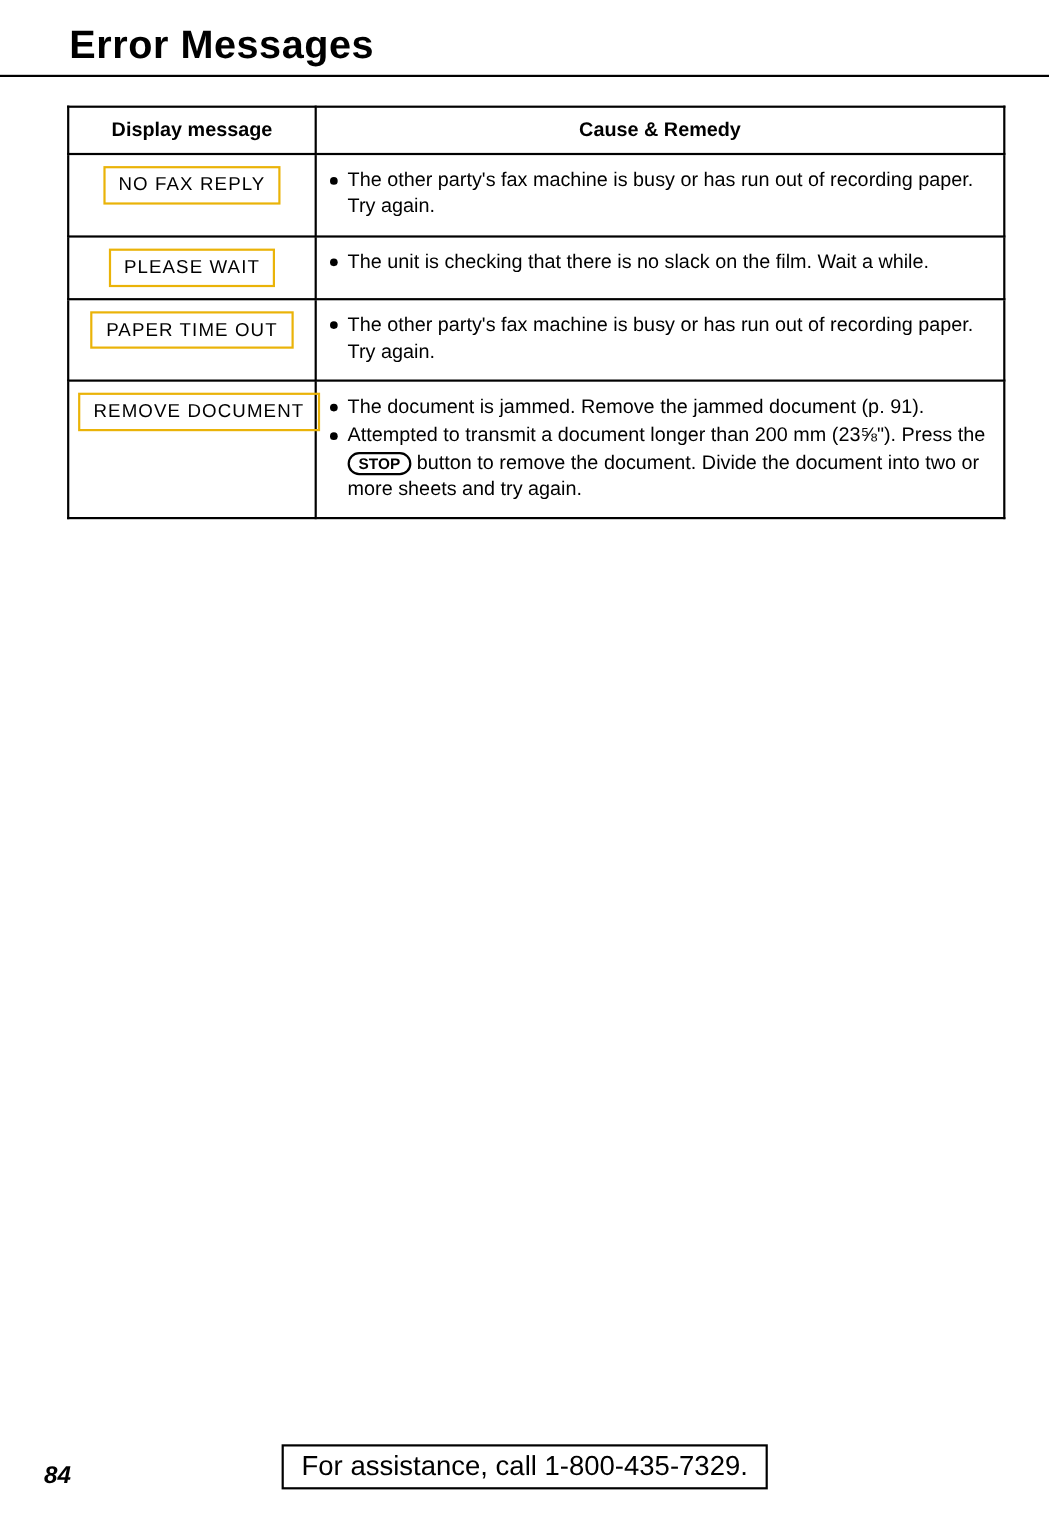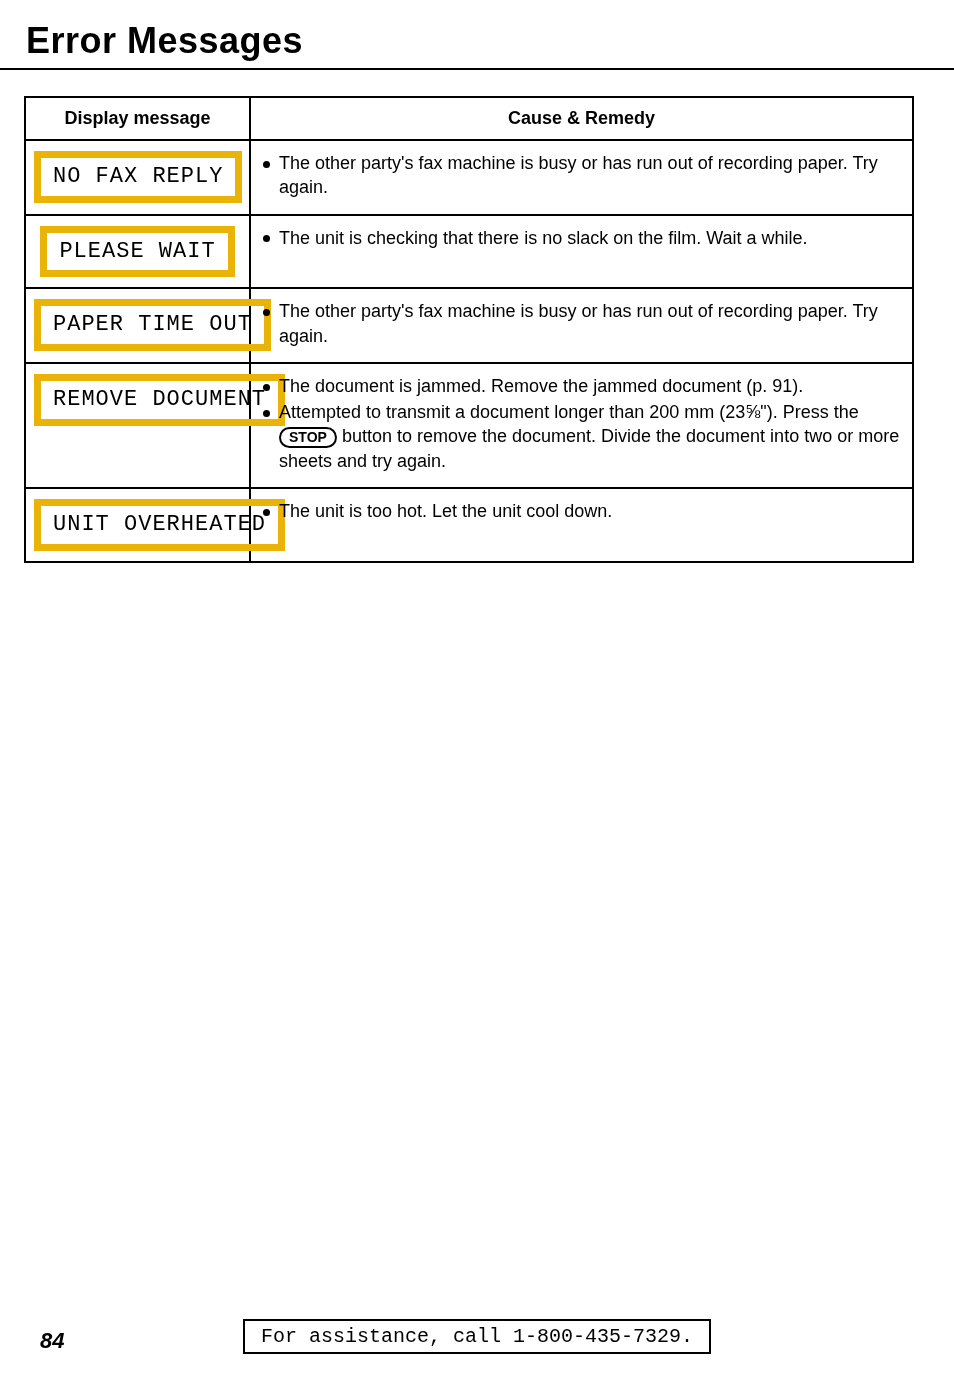--- a/index.html
+++ b/index.html
@@ -7,21 +7,21 @@
     padding: 0;
     background: #fff;
     font-family: Arial, Helvetica, sans-serif;
     color: #000;
   }
   .page {
     width: 954px;
     height: 1378px;
     position: relative;
     box-sizing: border-box;
-    padding: 20px 40px 0 24px;
+    padding: 20px 40px 0 61px;
   }
   .title {
     font-size: 36px;
     font-weight: 700;
     margin: 0 0 6px 2px;
     letter-spacing: 0.5px;
   }
   .title-underline {
     position: absolute;
     left: 0;
@@ -55,24 +55,24 @@
     vertical-align: top;
     font-size: 18px;
     line-height: 1.35;
   }
   .tbl td.msg-cell {
     text-align: center;
     padding: 10px 8px;
   }
   .disp-box {
     display: inline-block;
-    border: 7px solid #eab308;
+    border: 2px solid #eab308;
     padding: 4px 12px;
-    font-family: Liberation Mono, monospace;
-    font-size: 22px;
+    font-family: Liberation Sans, sans-serif;
+    font-size: 17px;
     letter-spacing: 1px;
     white-space: nowrap;
   }
   ul.remedy {
     list-style: none;
     margin: 0;
     padding: 0;
   }
   ul.remedy > li {
     position: relative;
@@ -113,22 +113,21 @@
     position: absolute;
     left: 0;
     bottom: 0;
     font-style: italic;
     font-weight: 700;
     font-size: 22px;
   }
   .assist-box {
     border: 2px solid #000;
     padding: 4px 16px;
-    font-size: 20px;
-    font-family: Liberation Mono, monospace;
+    font-size: 25px;
   }
 </style>
 </head>
 <body>
 
 <div class="page">
   <h1 class="title">Error Messages</h1>
   <div class="title-underline"></div>
 
   <table class="tbl">
@@ -169,28 +168,20 @@
         </tr>
         <tr>
           <td class="msg-cell"><span class="disp-box">REMOVE DOCUMENT</span></td>
           <td>
             <ul class="remedy">
               <li><span>The document is jammed. Remove the jammed document (p. 91).</span></li>
               <li><span>Attempted to transmit a document longer than 200 mm (23⅝"). Press the </span><span class="stop-pill">STOP</span><span> button to remove the document. Divide the document into two or more sheets and try again.</span></li>
             </ul>
           </td>
         </tr>
-        <tr>
-          <td class="msg-cell"><span class="disp-box">UNIT OVERHEATED</span></td>
-          <td>
-            <ul class="remedy">
-              <li><span>The unit is too hot. Let the unit cool down.</span></li>
-            </ul>
-          </td>
-        </tr>
       </tbody>
   </table>
 
   <div class="footer">
     <span class="page-num">84</span>
     <span class="assist-box">For assistance, call 1-800-435-7329.</span>
   </div>
 </div>
 
 </body></html>

